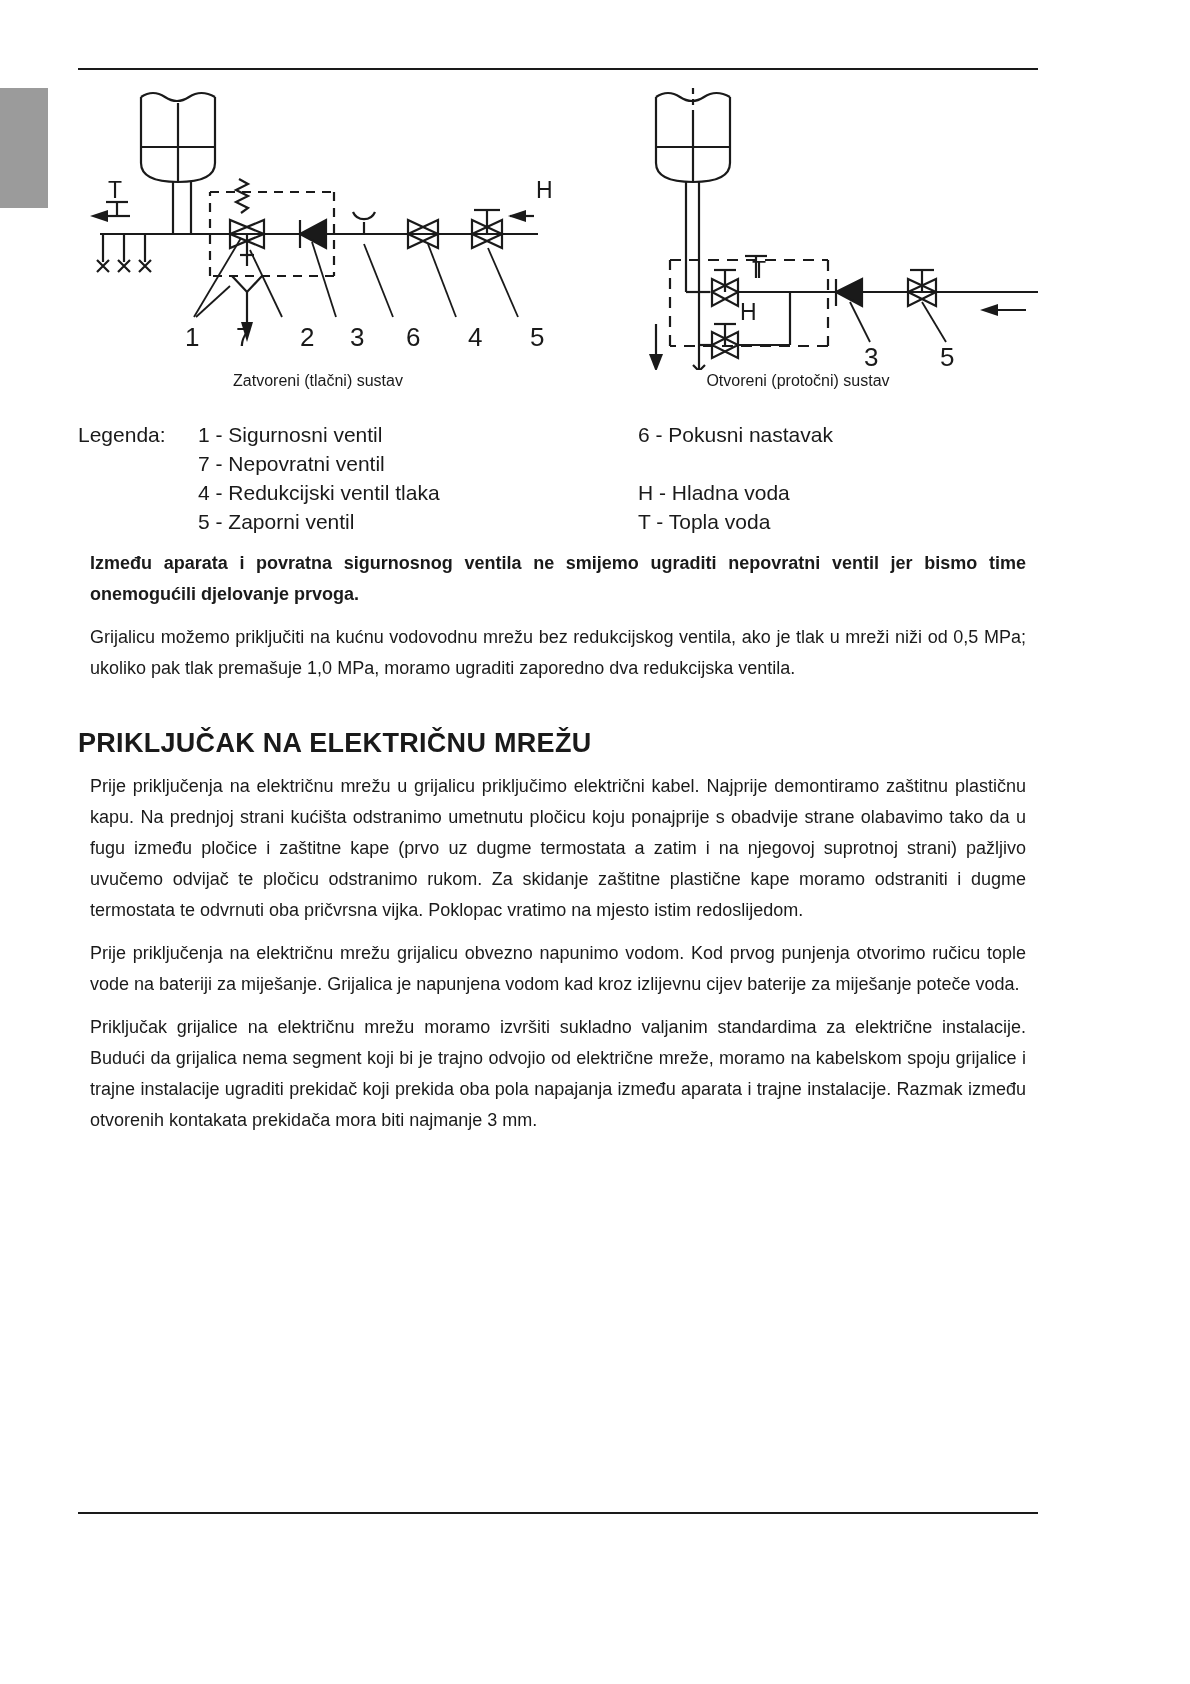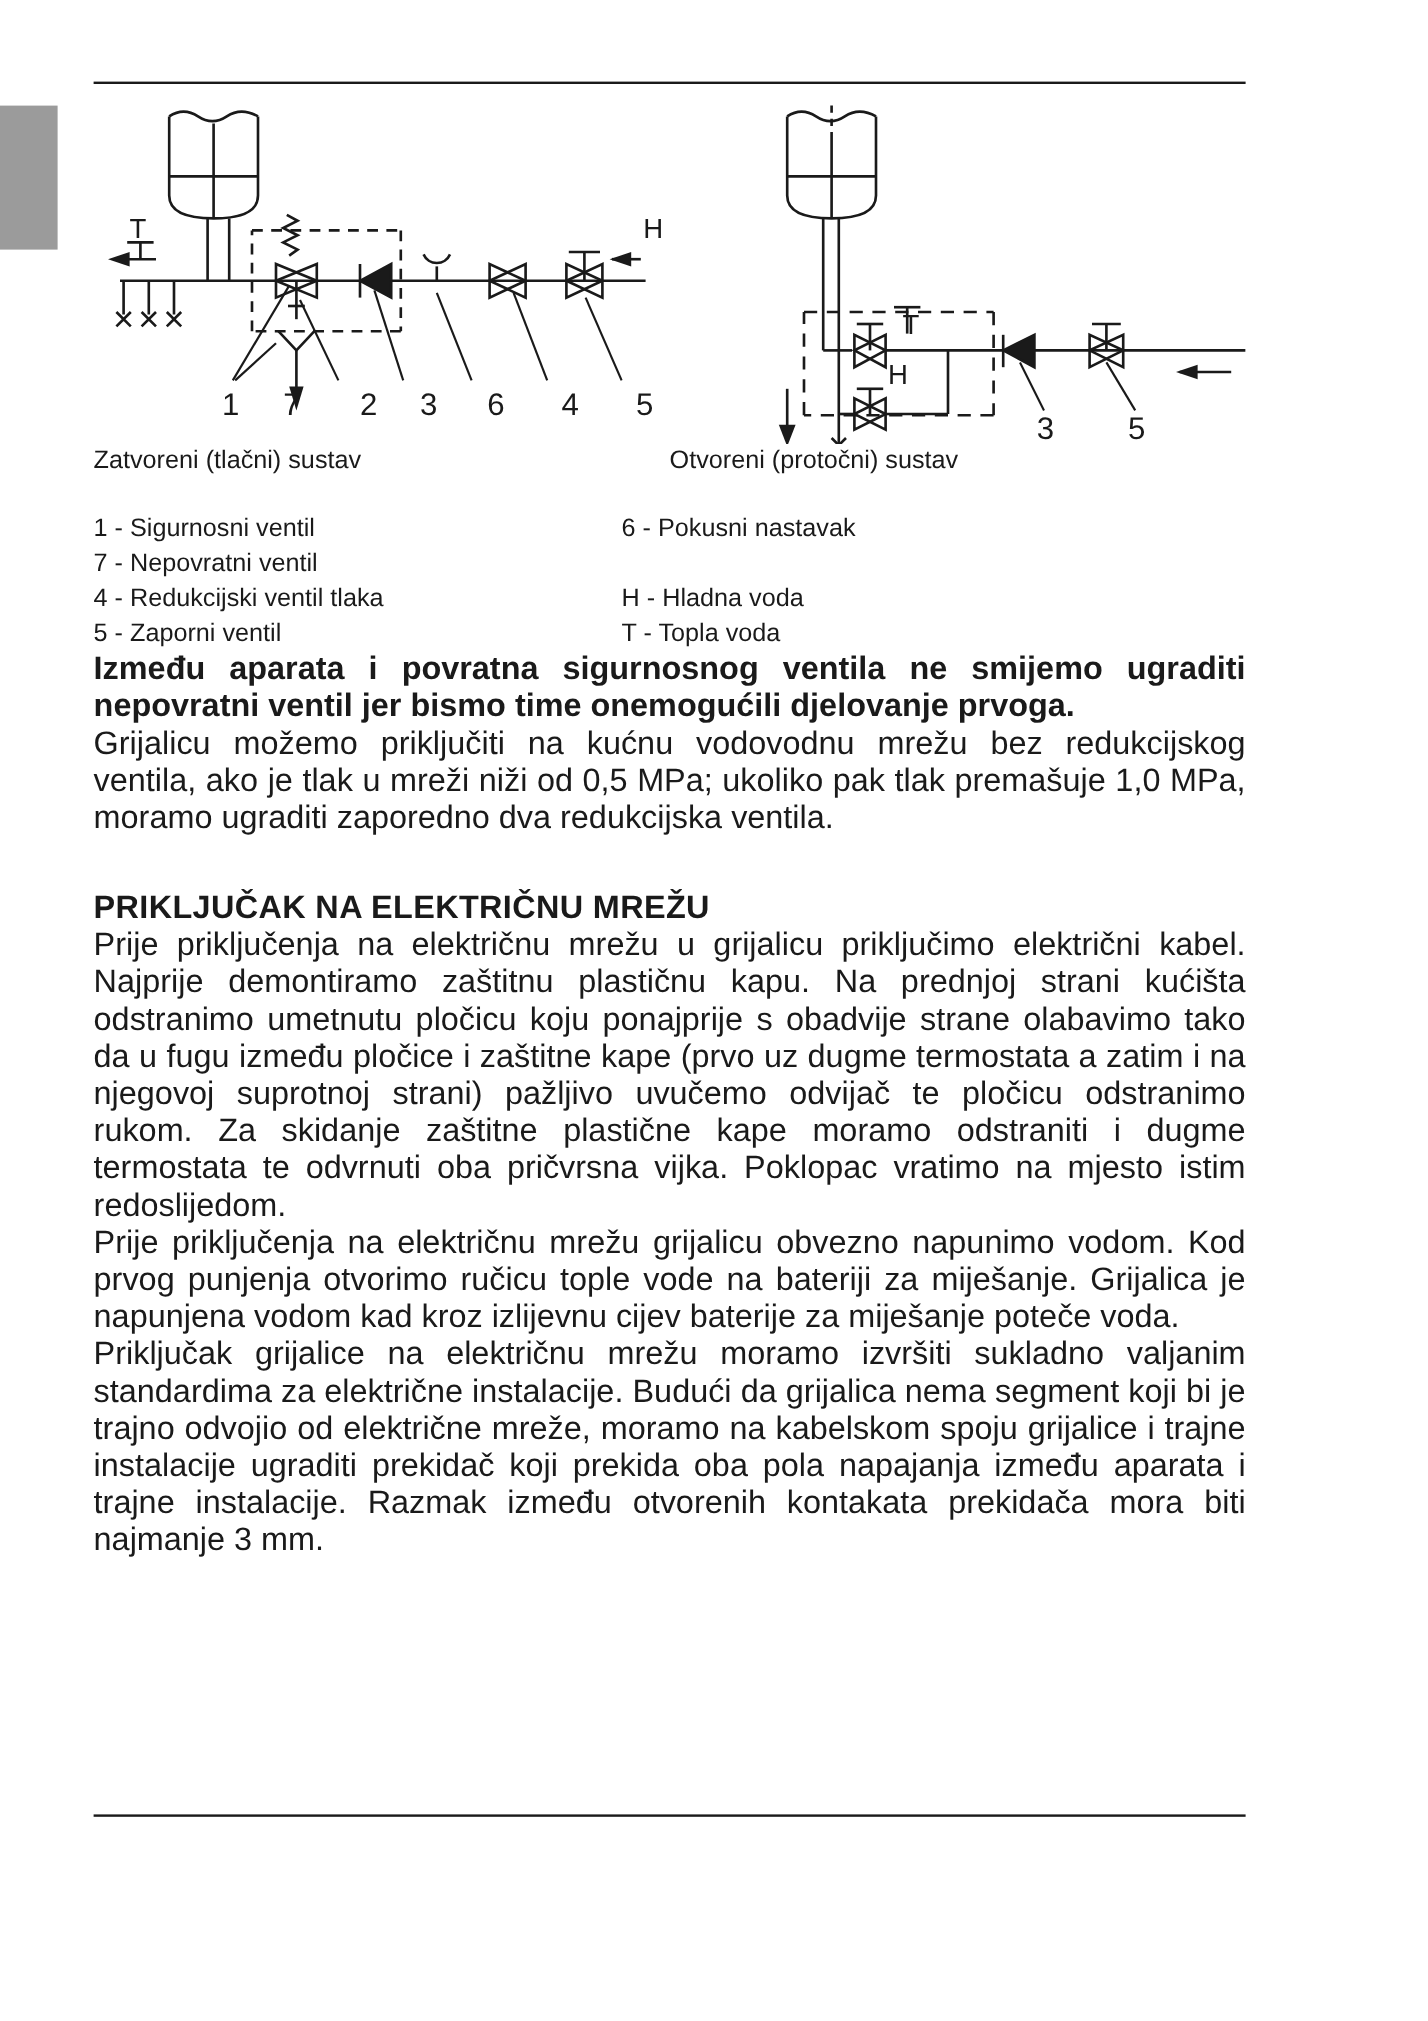--- a/index.html
+++ b/index.html
@@ -47,44 +47,45 @@
     height: 300px;
   }
   .diagrams svg { display: block; }
 
   .sys-captions {
     display: flex;
     width: 960px;
     margin-top: 2px;
   }
   .sys-captions .cap {
-    font-size: 21px;
+    font-size: 16px;
+    text-align: center;
   }
   .cap-left  { width: 480px; }
   .cap-right { width: 480px; }
 
   
   .legend {
     display: flex;
     margin-top: 30px;
     font-size: 21px;
     line-height: 29px;
   }
   .legend-label { width: 120px; flex: 0 0 120px; }
   .legend-col-a { width: 440px; flex: 0 0 440px; }
   .legend-col-b { width: 400px; flex: 0 0 400px; }
   .legend-item { white-space: nowrap; }
   .legend-gap { height: 29px; }
 
   
   p.para {
-    font-size: 27px;
+    font-size: 18px;
     line-height: 31px;
     text-align: justify;
-    margin: 0;
+    margin: 12px;
   }
   p.bold {
     font-weight: bold;
   }
   .sp-40 { margin-top: 40px; }
   .sp-46 { margin-top: 46px; }
 
   h1.section {
     font-size: 27px;
     font-weight: bold;
@@ -277,20 +278,21 @@
       </g>
     </svg>
   </div>
 
   <div class="sys-captions">
     <div class="cap cap-left">Zatvoreni (tlačni) sustav</div>
     <div class="cap cap-right">Otvoreni (protočni) sustav</div>
   </div>
 
   <div class="legend">
+    <div class="legend-label">Legenda:</div>
 
     <div class="legend-col-a">
       <div class="legend-item">1 - Sigurnosni ventil</div>
       <div class="legend-item">7 - Nepovratni ventil</div>
       <div class="legend-item">4 - Redukcijski ventil tlaka</div>
       <div class="legend-item">5 - Zaporni ventil</div>
     </div>
 
     <div class="legend-col-b">
       <div class="legend-item">6 - Pokusni nastavak</div>

